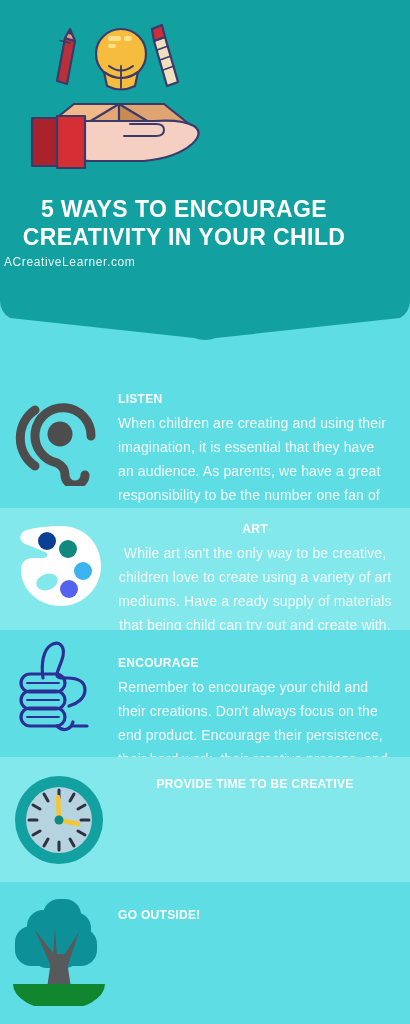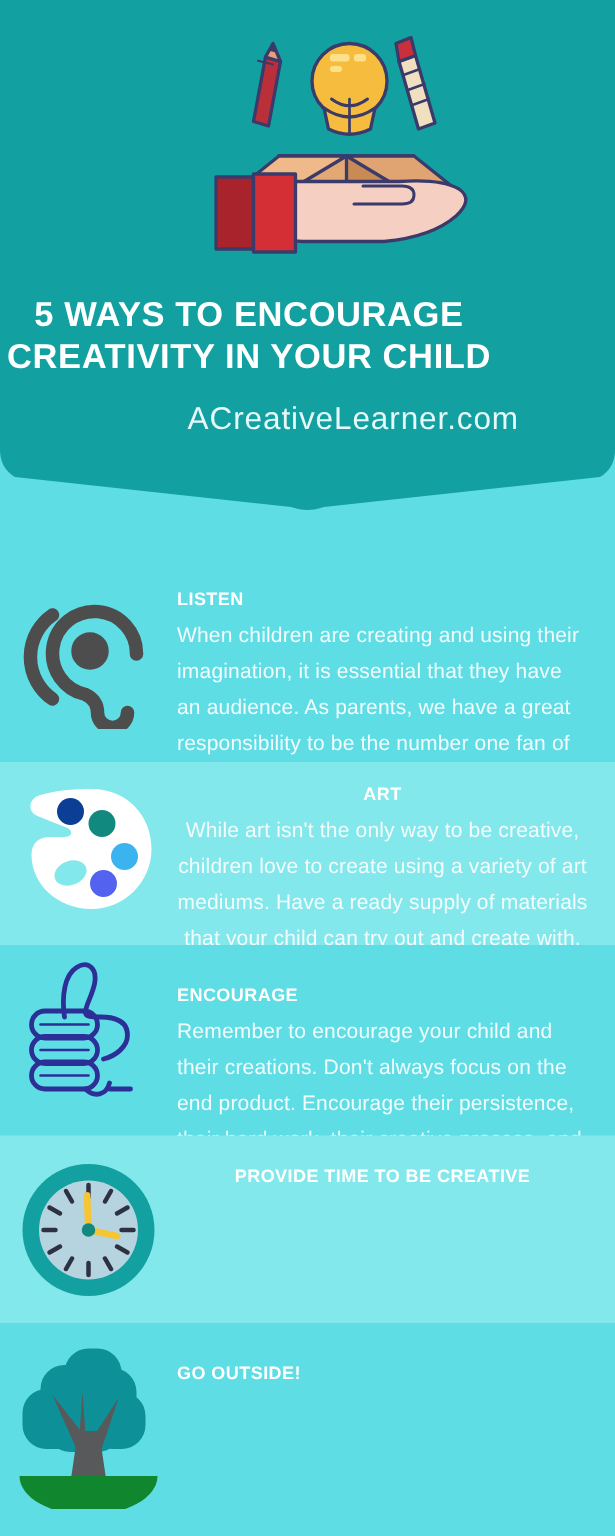--- a/index.html
+++ b/index.html
@@ -19,43 +19,43 @@
   .header {
     position:absolute; left:0; top:0;
     width:410px; height:340px;
     overflow:hidden;
   }
   .header-bg {
     position:absolute; left:0; top:0;
     width:410px; height:340px;
   }
   .header-inner {
-    position:absolute; left:16px; top:0;
+    position:absolute; left:4px; top:0;
     width:330px; height:340px;
     display:flex; flex-direction:column;
-    align-items:flex-end;
+    align-items:flex-start;
   }
   .hero-art {
     margin-top:16px;
     width:230px; height:155px;
   }
   .main-title {
     margin-top:24px;
     width:360px;
     text-align:center;
     color:#ffffff;
     font-size:23px;
     font-weight:bold;
     line-height:1.22;
     letter-spacing:0.4px;
   }
   .site-url {
-    margin-top:17px;
+    margin-top:4px;
     color:#e6f9fa;
-    font-size:21px;
+    font-size:12px;
     font-weight:300;
     letter-spacing:0.6px;
   }
 
   
   .band {
     position:absolute; left:0;
     width:410px;
     display:flex;
     align-items:flex-start;
@@ -208,21 +208,21 @@
                  C24,5 36,4 48,4 Z" fill="#ffffff"></path>
         <ellipse cx="34" cy="60" rx="11" ry="8" transform="rotate(-20 34 60)" fill="#83e8ec"></ellipse>
         <circle cx="34" cy="19" r="9" fill="#0b3f96"></circle>
         <circle cx="55" cy="27" r="9" fill="#11897f"></circle>
         <circle cx="70" cy="49" r="9" fill="#3bb3ef"></circle>
         <circle cx="56" cy="67" r="9" fill="#5363ef"></circle>
       </svg>
     </div>
     <div class="band-text">
       <div class="band-title">ART</div>
-      <div class="band-body">While art isn't the only way to be creative, children love to create using a variety of art mediums. Have a ready supply of materials that your child can try out and create with.</div>
+      <div class="band-body">While art isn't the only way to be creative, children love to create using a variety of art mediums. Have a ready supply of materials that being child can try out and create with.</div>
     </div>
   </div>
 
   <div class="band band-a" id="band-encourage">
     <div class="band-icon">
       <svg width="92" height="104" viewBox="0 0 92 104">
         <g fill="none" stroke="#2b2f96" stroke-width="3.2" stroke-linecap="round" stroke-linejoin="round">
 
           <path d="M30,40 C28,26 30,12 38,7 C46,2 52,8 50,18 C48,27 44,32 44,37
                    C44,40 48,40 54,40 C66,40 72,44 72,52 C72,60 64,66 56,68"></path>

